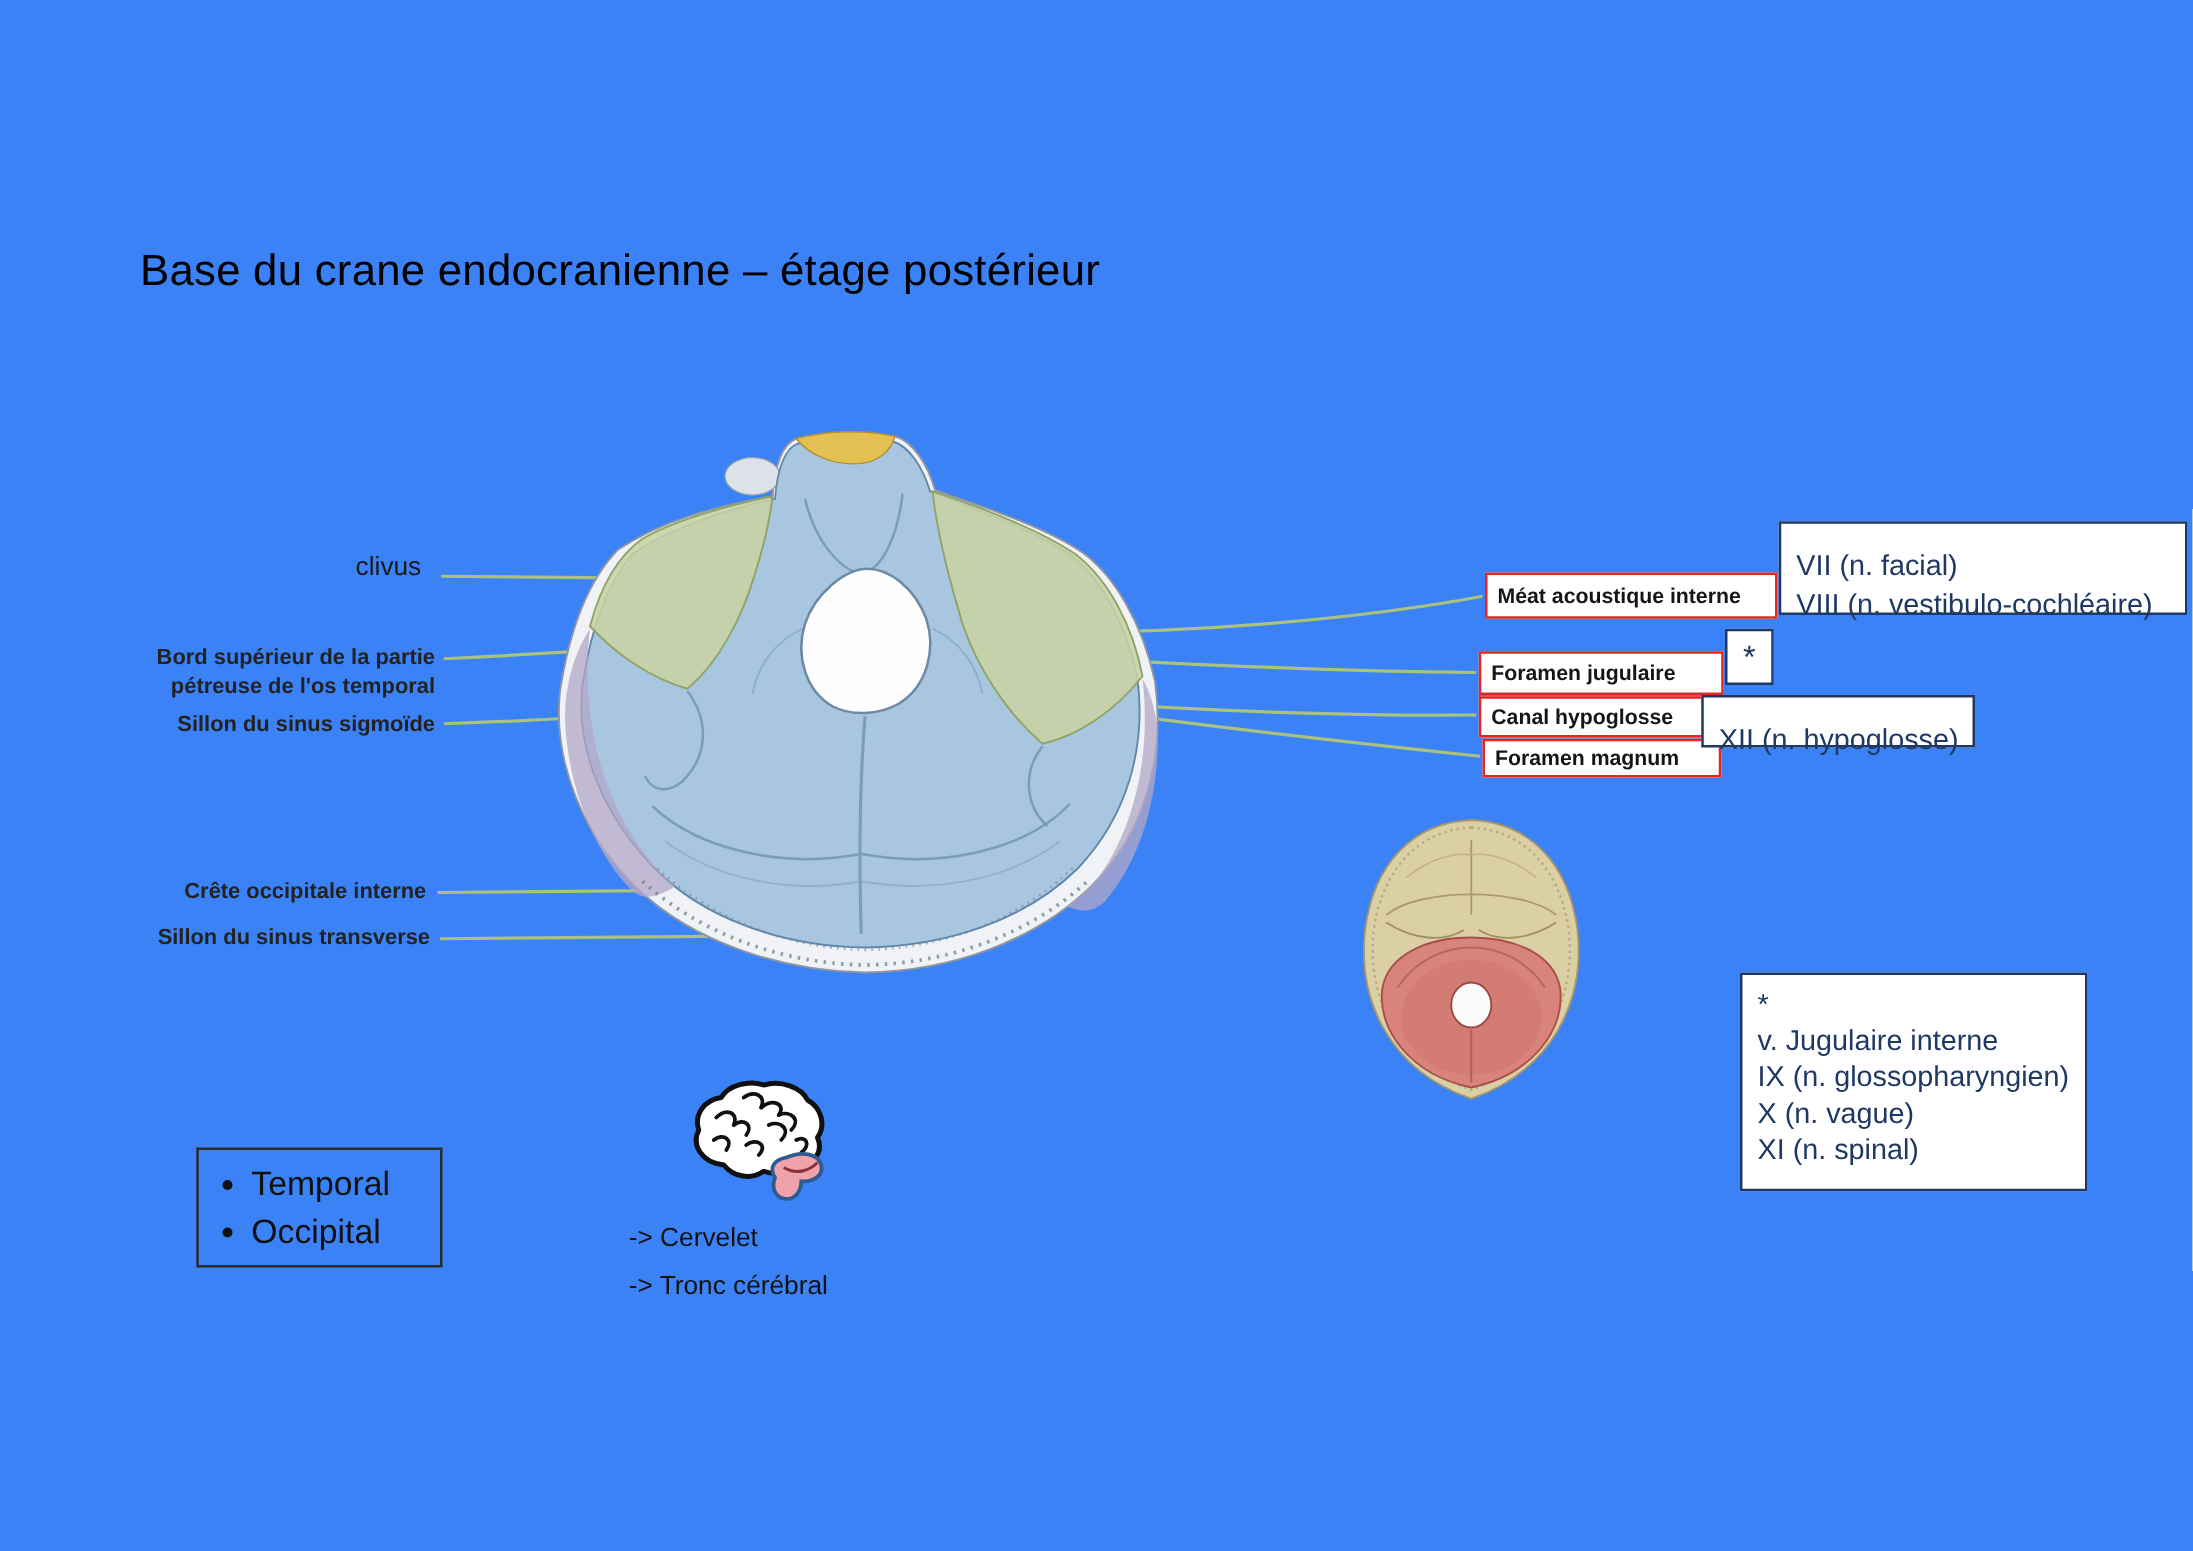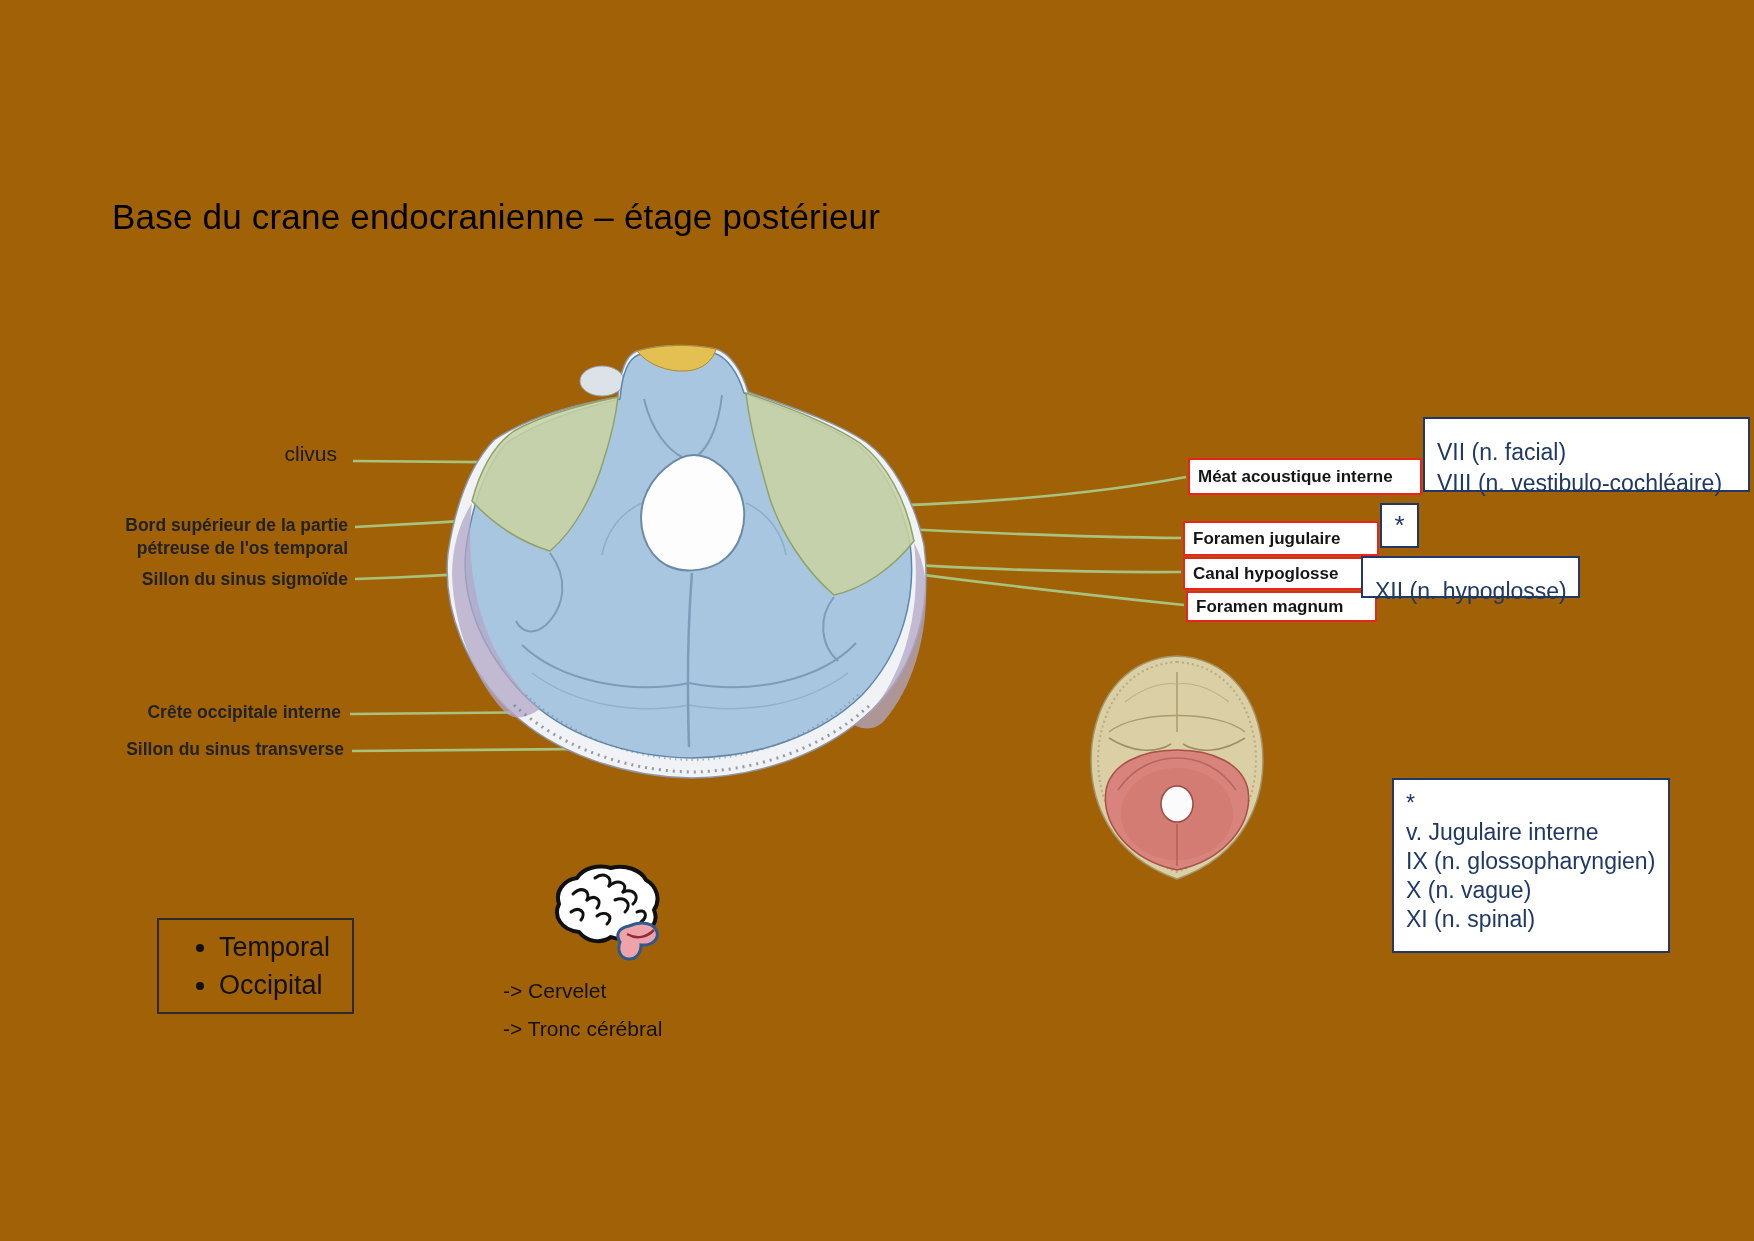--- a/index.html
+++ b/index.html
@@ -1,34 +1,34 @@
 <!DOCTYPE html>
 <html><head>
 <meta charset="utf-8">
 <style>
   html,body{margin:0;padding:0;background:#ffffff;}
-  .slide{position:relative;width:1754px;height:1241px;background:#a16207;overflow:hidden;
+  .slide{position:relative;width:1754px;height:1241px;background:#3b82f6;overflow:hidden;
          font-family:"Liberation Sans", sans-serif;color:#111;}
   .abs{position:absolute;}
   .title{left:112px;top:197px;font-size:35px;font-weight:400;color:#000;letter-spacing:0.2px;}
   
   .anat{position:absolute;text-align:right;color:#222;font-weight:600;font-size:17.5px;line-height:23px;}
   .anat.light{font-weight:400;font-size:21px;color:#1a1a1a;}
   
   .rbox{position:absolute;border:2.5px solid #e8241c;background:#fff;color:#151515;
         font-weight:600;font-size:17px;display:flex;align-items:center;
         padding:0 8px;box-sizing:border-box;white-space:nowrap;}
   
   .bbox{position:absolute;border:2px solid #1f3864;background:#fff;color:#1f3864;
         font-size:23px;line-height:31px;box-sizing:border-box;padding:18px 12px;white-space:nowrap;}
   .bbox .ln{white-space:nowrap;}
   .asterisk-box{display:flex;align-items:center;justify-content:center;font-size:26px;padding:0;}
   
   .bones{left:157px;top:918px;width:197px;height:96px;border:2px solid #2b2b2b;box-sizing:border-box;}
-  .bones ul{margin:8px 0 0 0;padding-left:60px;font-size:27px;color:#111;}
+  .bones ul{margin:8px 0 0 0;padding-left:42px;font-size:27px;color:#111;}
   .bones li{line-height:38px;}
   
   .notes{left:452px;top:972px;font-size:21px;color:#111;line-height:38px;}
   .notes div{padding-left:51px;}
   svg{display:block;}
 </style>
 </head>
 <body>
 
 <div class="slide">

